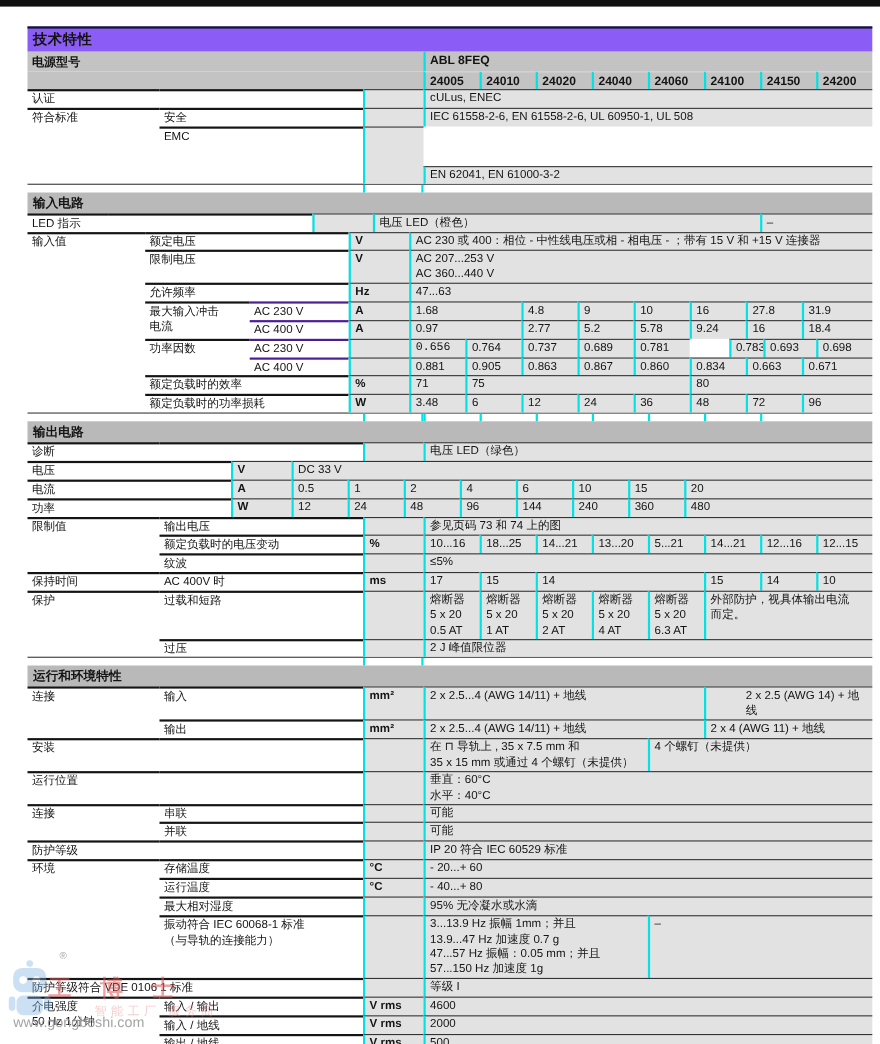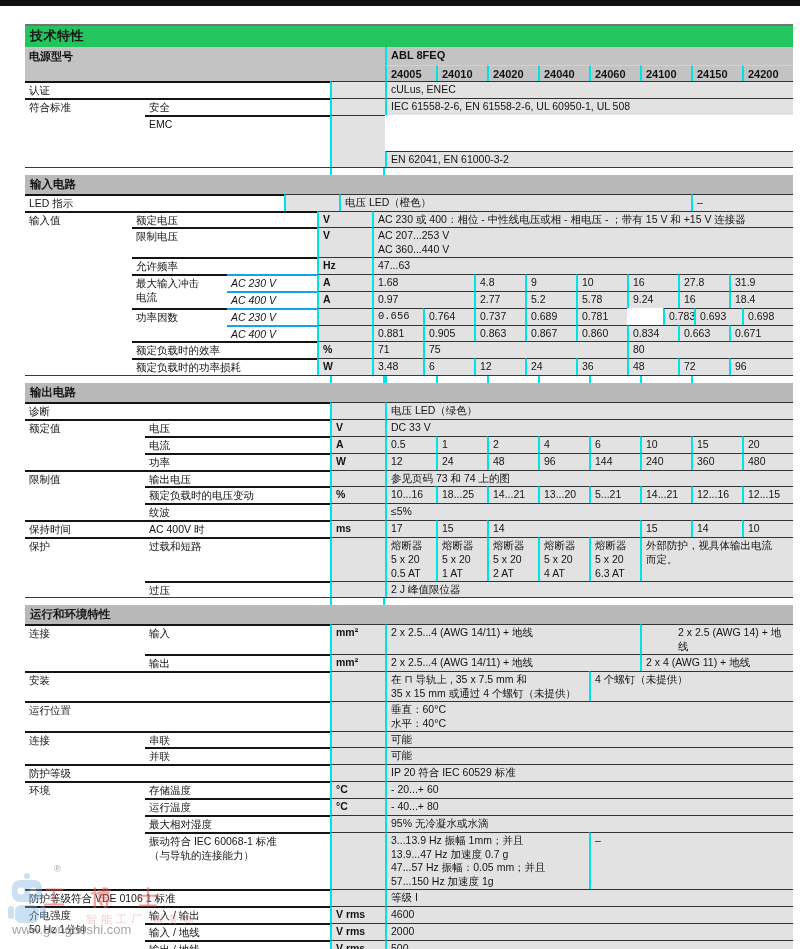--- a/index.html
+++ b/index.html
@@ -1,20 +1,20 @@
 <!DOCTYPE html>
 <html><head>
 <meta charset="utf-8">
 <style>
   html,body{margin:0;padding:0;}
   body{width:800px;height:949px;position:relative;overflow:hidden;background:#fff;
        font-family:"Liberation Sans","DejaVu Sans",sans-serif;color:#141414;}
   .topbar{position:absolute;top:0;left:0;width:800px;height:6px;background:#101010;}
   .page{position:absolute;left:25px;top:24px;width:768px;}
-  .title{background:#22c55e;border-top:2px solid #737373;font-weight:700;font-size:13px;
+  .title{background:#8b5cf6;border-top:2px solid #0f172a;font-weight:700;font-size:13px;
          padding:1px 5px 2px;letter-spacing:.5px;}
   
   .mrow{display:flex;background:#c3c3c3;}
   .mlabel{width:360px;box-sizing:border-box;padding:2px 4px 1px;font-weight:700;font-size:11px;}
   .mfam{flex:1;box-sizing:border-box;border-left:2px solid #00e2e4;padding:2px 4px 1px;
         font-weight:700;font-size:11px;}
   .mmodels{flex:1;display:flex;}
   .mcell{width:51px;box-sizing:border-box;border-left:2px solid #00e2e4;border-top:1px solid #d2d2d2;
          padding:2px 4px 1px;font-weight:700;font-size:11px;}
   .mcell:last-child{flex:1;}
@@ -28,21 +28,21 @@
   .gbody{flex:1;display:flex;flex-direction:column;}
   .sub{display:flex;align-items:stretch;flex:1;}
   .sbody{flex:1;display:flex;flex-direction:column;}
   .row{display:flex;align-items:stretch;flex:1;}
   .cell{box-sizing:border-box;padding:1px 3px 0 4px;font-size:10.5px;line-height:1.32;
         min-height:16px;white-space:pre-line;}
   .l1{width:120px;border-top:2px solid #141414;background:transparent;}
   .l1.wide{width:305px;white-space:pre;}
   .l2{width:185px;border-top:2px solid #141414;}
   .l2.narrow{width:95px;}
-  .l3{width:90px;border-top:2px solid #0ea5e9;font-style:italic;}
+  .l3{width:90px;border-top:2px solid #4c1d95;}
   .unit{width:55px;border-top:1.5px solid #333;border-left:2px solid #00e2e4;
         background:#e2e2e2;font-weight:700;}
   .dcell{border-top:1.5px solid #333;border-left:2px solid #00e2e4;background:#e2e2e2;}
   .dcell.last{flex:1;}
   
   .wm{position:absolute;left:6px;top:860px;width:260px;pointer-events:none;z-index:5;}
   .wm-brand{position:absolute;left:38px;top:24px;font-size:21px;font-weight:700;
             color:#e05555;opacity:.55;letter-spacing:10px;white-space:nowrap;}
   .wm-reg{position:absolute;left:48px;top:4px;font-size:9px;color:#8a8a8a;opacity:.8;}
   .wm-tag{position:absolute;left:80px;top:52px;font-size:11px;color:#e89090;opacity:.45;
@@ -272,21 +272,20 @@
             <div class="sbody">
               <div class="row">
                 <div class="cell unit"></div>
                 <div class="cell dcell last" style="width: 408px;">电压 LED（绿色）</div>
               </div>
             </div>
           </div>
         </div>
       </div>
       <div class="group">
-        <div class="cell l1">额定值</div>
         <div class="gbody">
           <div class="sub">
             <div class="cell l2">电压</div>
             <div class="sbody">
               <div class="row">
                 <div class="cell unit">V</div>
                 <div class="cell dcell last" style="width: 408px;">DC 33 V</div>
               </div>
             </div>
           </div>

